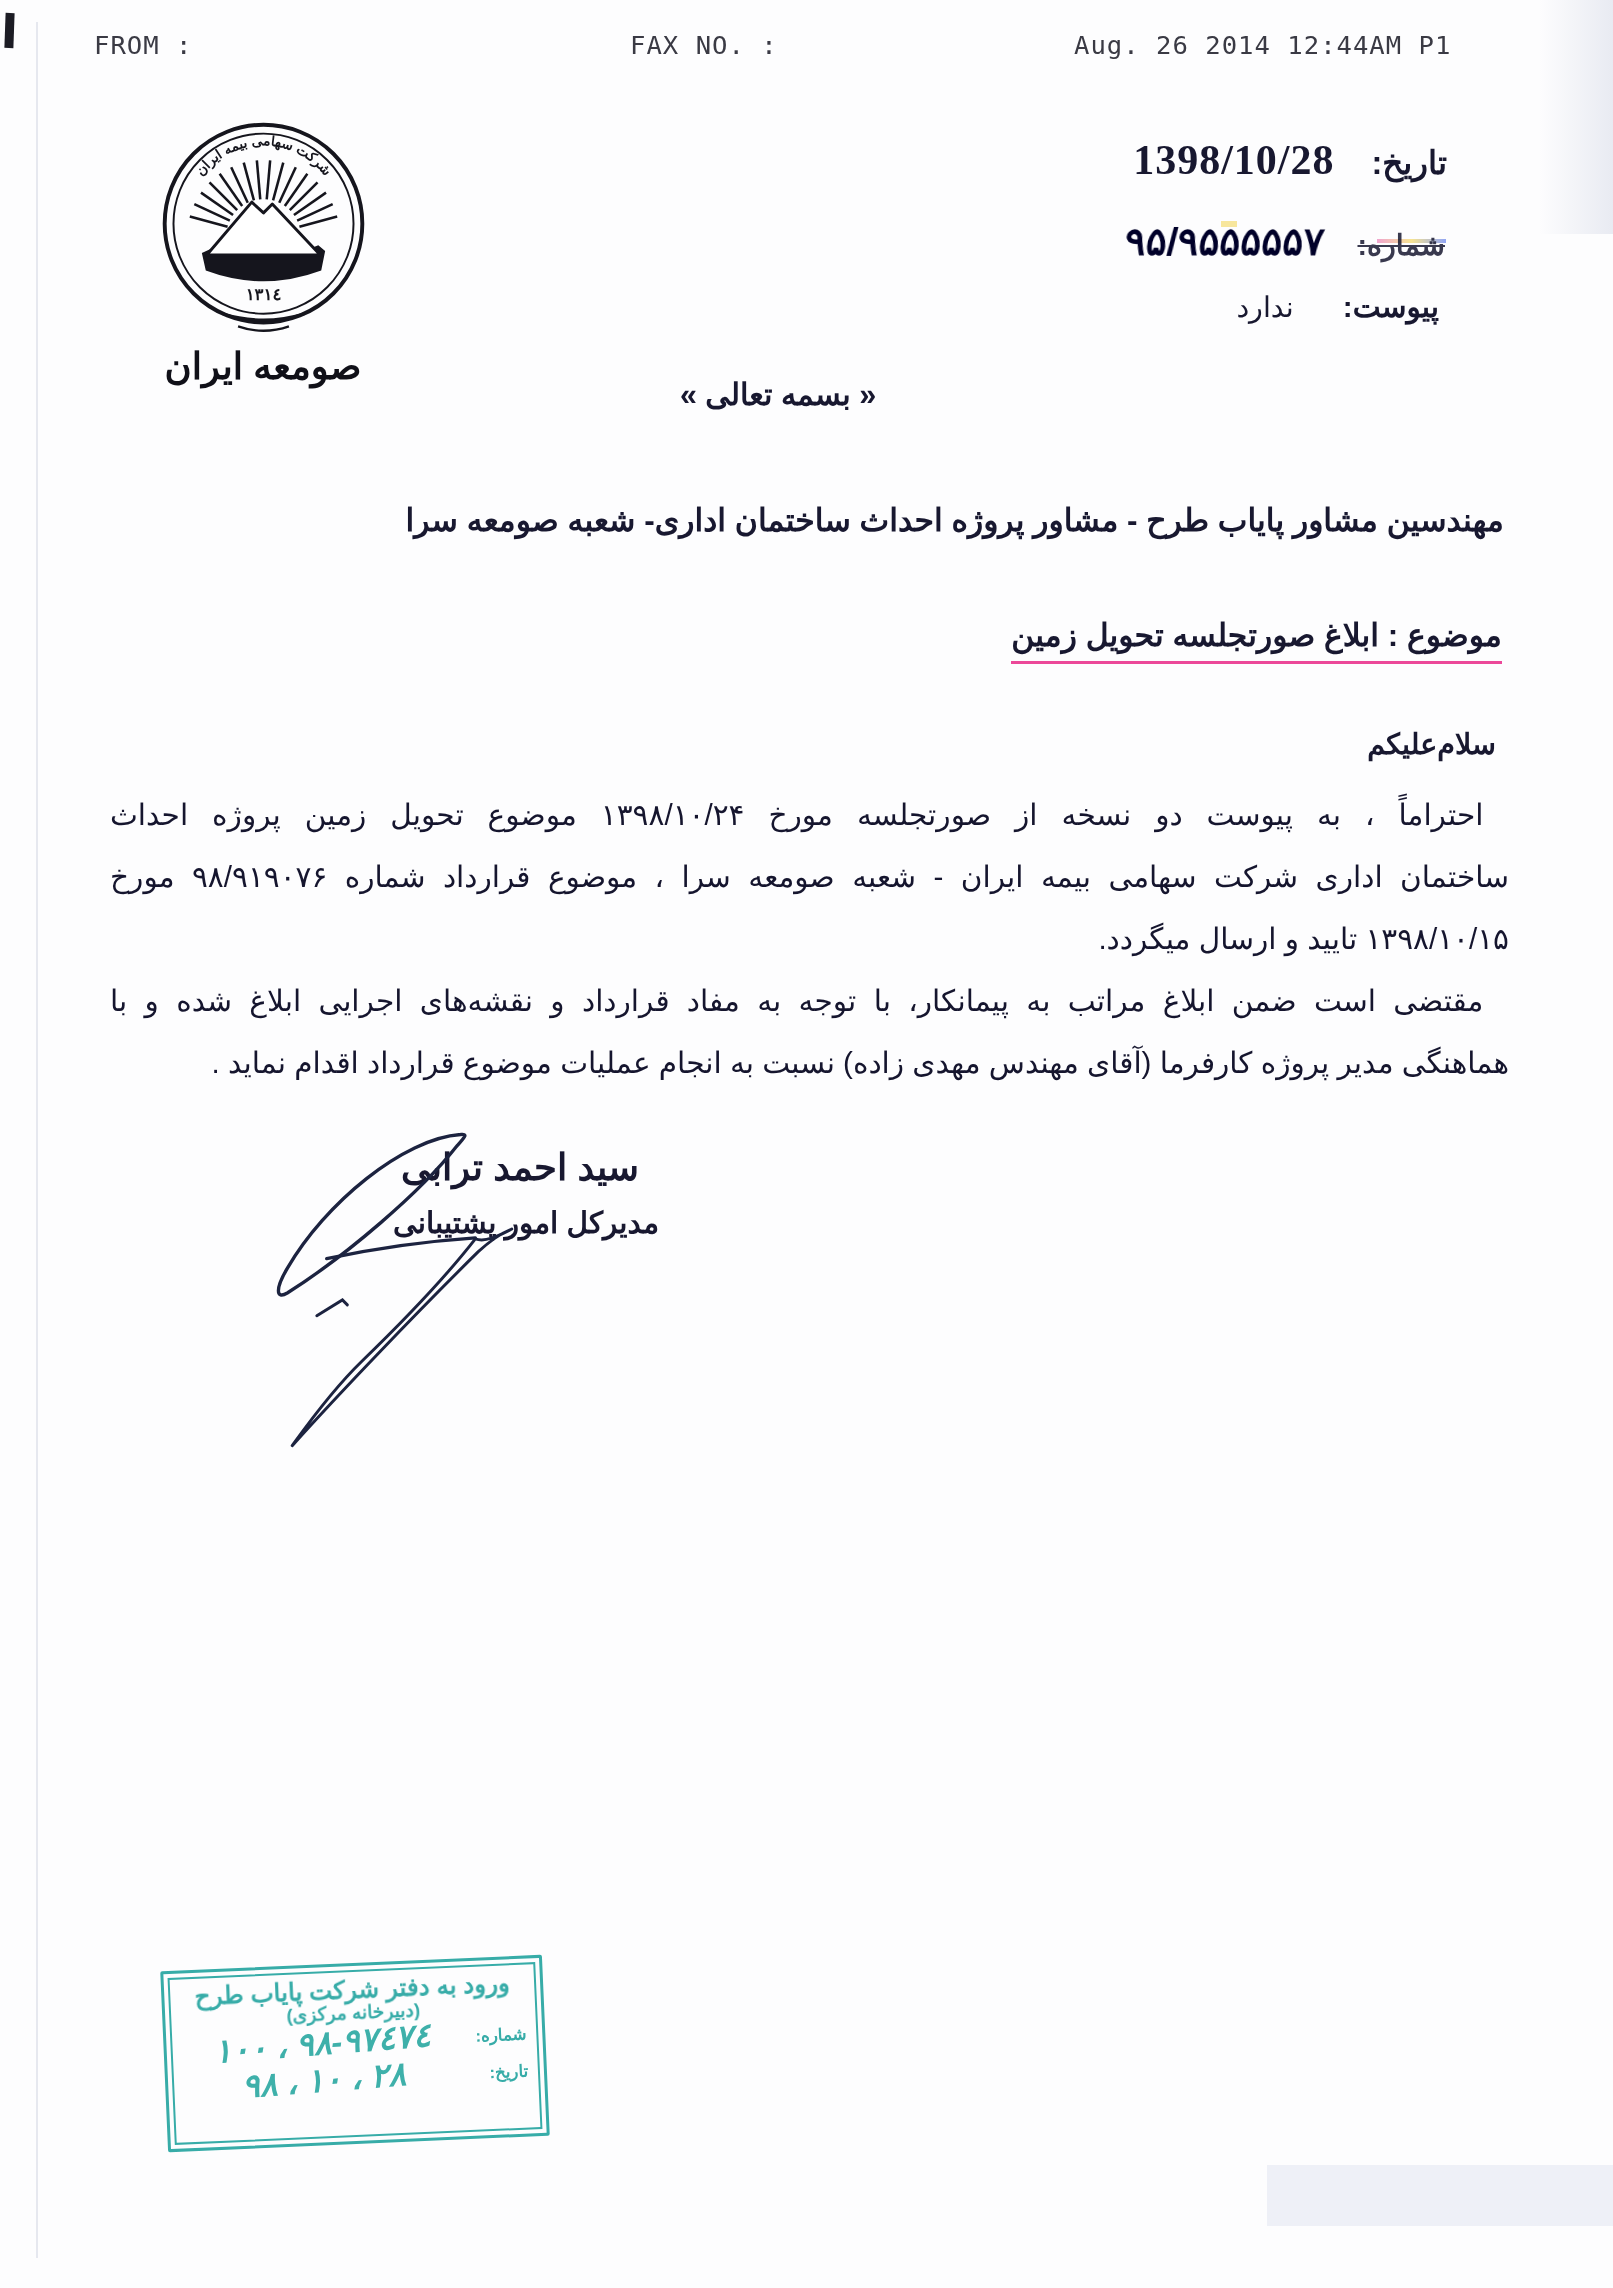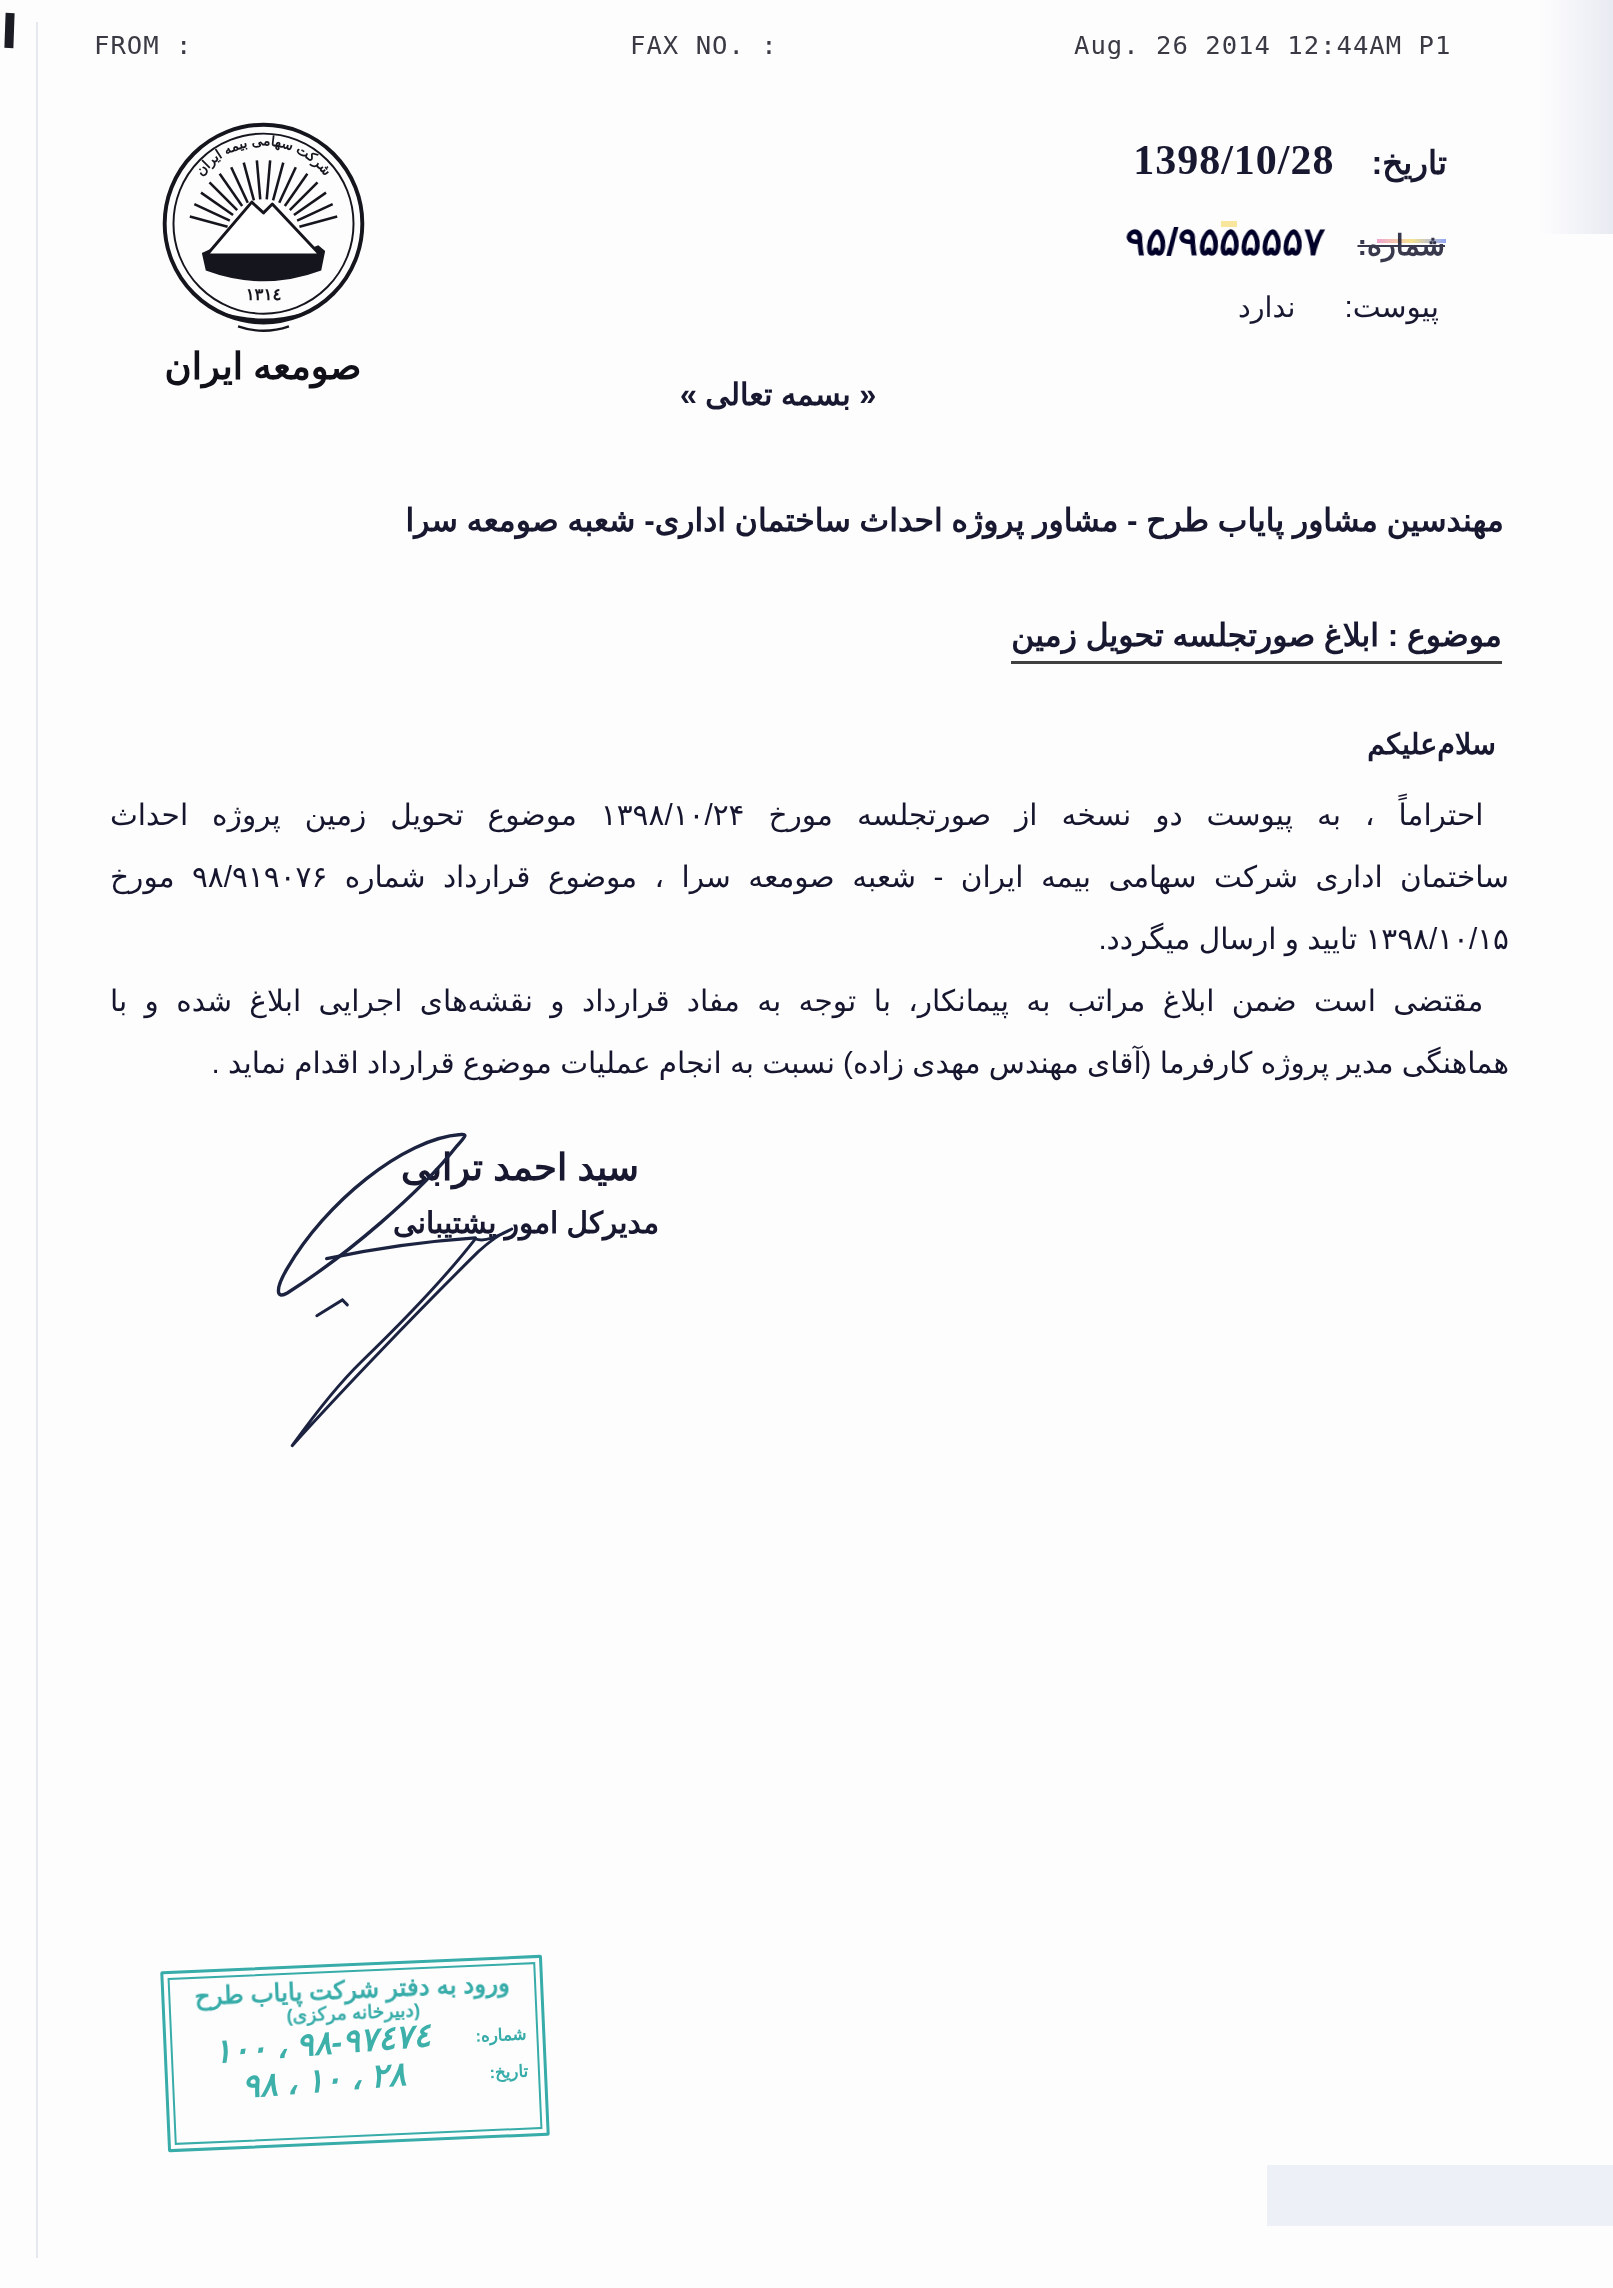--- a/index.html
+++ b/index.html
@@ -33,29 +33,29 @@
   
   .lh-row{position:absolute;direction:rtl;display:flex;align-items:baseline;}
   .lh-date{top:136px;right:167px;gap:37px;}
   .lh-date .lh-label{font-size:32.5px;font-weight:700;}
   .lh-date .lh-value{font-family:"Liberation Serif",serif;font-size:42px;font-weight:600;letter-spacing:1px;direction:ltr;}
   .lh-number{top:219px;right:169px;gap:33px;}
   .lh-number .lh-label{font-size:28.6px;font-weight:700;filter:blur(0.5px);text-decoration:line-through;opacity:.85;}
   .lh-number .lh-value{font-size:39px;font-weight:800;letter-spacing:2px;color:#14143a;
     filter:blur(0.6px) contrast(1.25);transform:skewX(-4deg);direction:ltr;unicode-bidi:bidi-override;}
   .lh-attach{top:290px;right:175px;gap:49px;}
-  .lh-attach .lh-label{font-size:29.6px;font-weight:400;}
+  .lh-attach .lh-label{font-size:29.6px;font-weight:700;}
   .lh-attach .lh-value{font-size:28.6px;}
 
   
   .besmellah{position:absolute;top:377px;left:640px;width:276px;text-align:center;
     font-size:30.5px;font-weight:700;direction:rtl;}
   .addressee{position:absolute;top:502px;right:110px;font-size:31.5px;font-weight:700;direction:rtl;}
   .subject{position:absolute;top:617px;right:112px;font-size:31.5px;font-weight:700;direction:rtl;
-    padding-bottom:6.9px;border-bottom:3px solid #404040;}
+    padding-bottom:6.9px;border-bottom:3px solid #ec4899;}
   .salutation{position:absolute;top:727px;right:118px;font-size:28.6px;font-weight:600;direction:rtl;}
 
   .body-lines{position:absolute;left:110px;top:784px;width:1399px;direction:rtl;
     font-size:29.6px;color:#15152e;}
   .body-line{height:62px;line-height:62px;white-space:nowrap;}
   .body-line.just{white-space:normal;text-align:justify;text-align-last:justify;}
   .body-line.indent{padding-right:25.6px;}
   .body-line.endline{text-align:right;}
 
   

